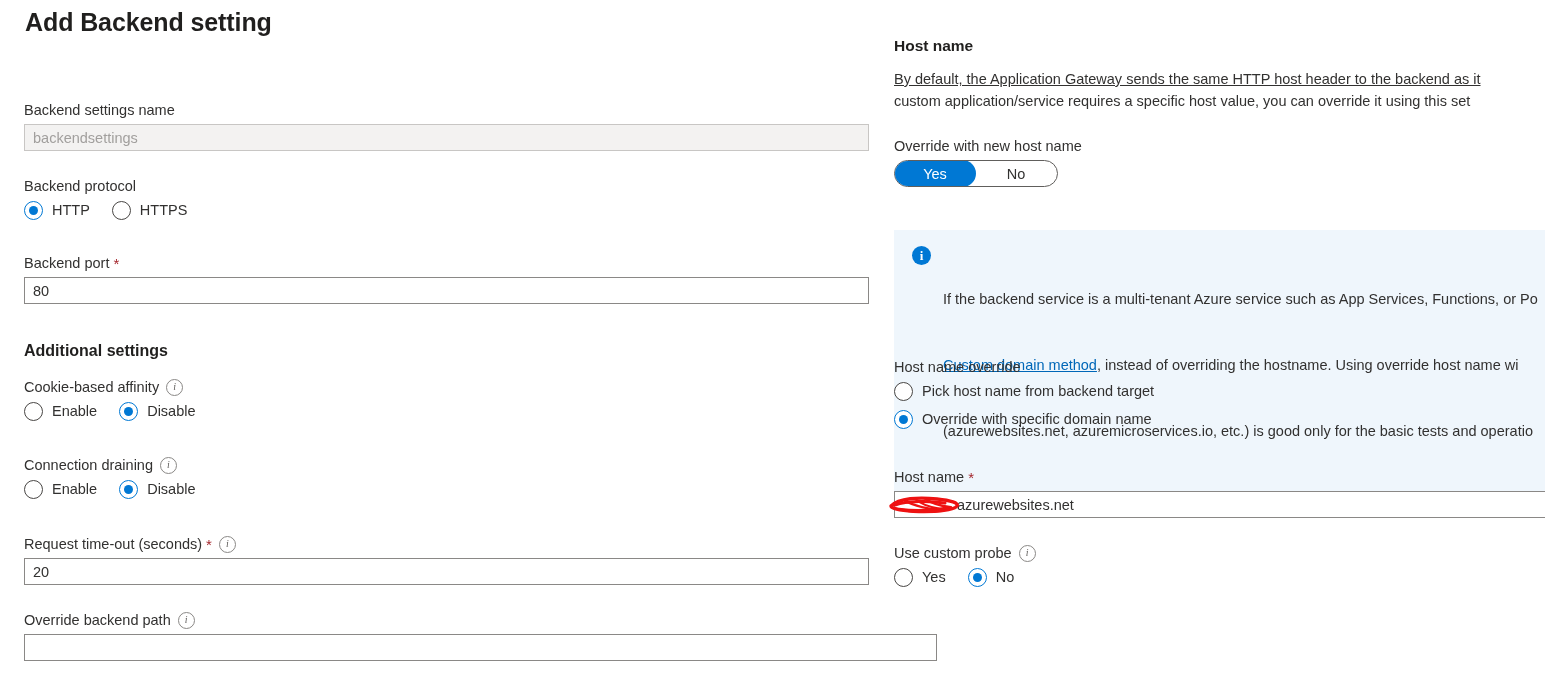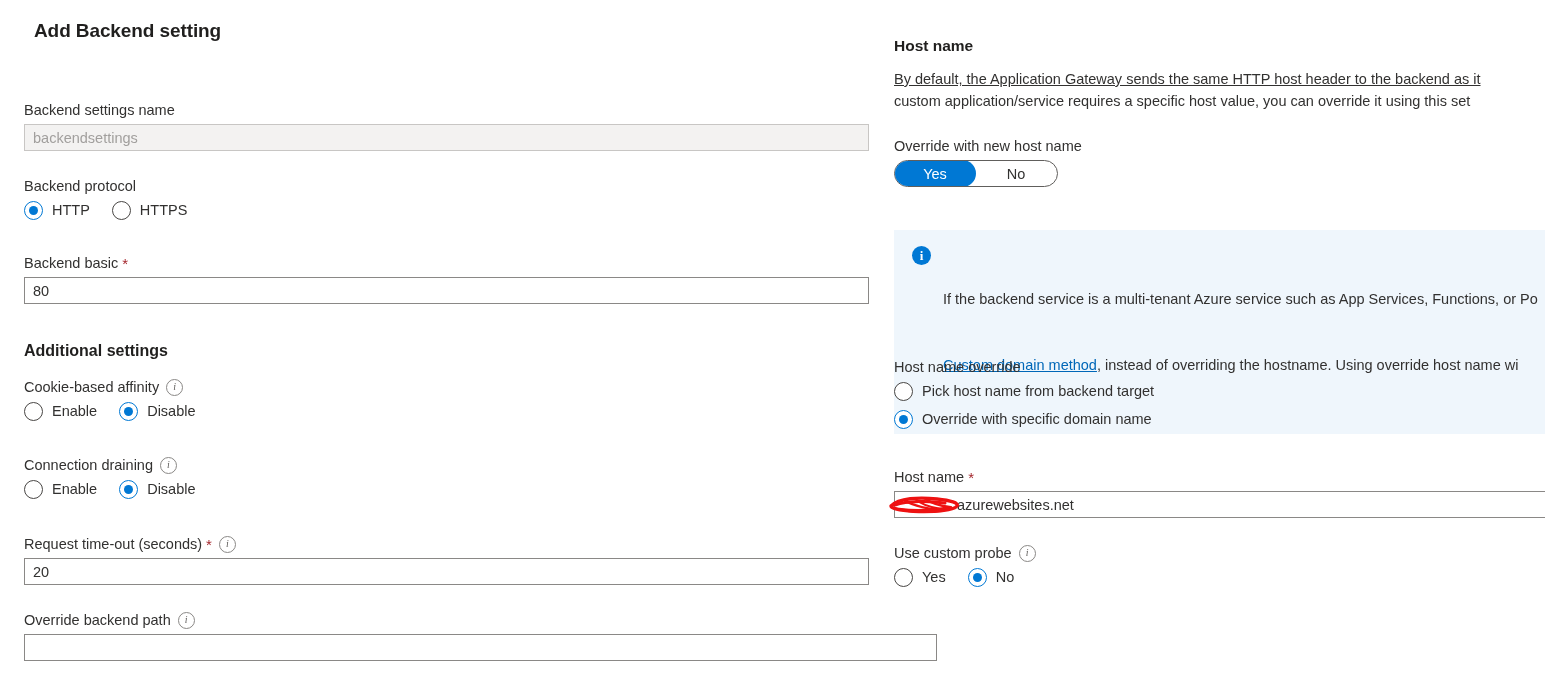--- a/index.html
+++ b/index.html
@@ -23,25 +23,25 @@
   }
 
   
   .col-left {
     position: absolute;
     left: 24px;
     top: 0;
     width: 915px;
   }
   .page-title {
-    font-size: 19px;
+    font-size: 25px;
     font-weight: 600;
     letter-spacing: -0.1px;
     color: #201f1e;
-    margin: 10px;
+    margin: 1px;
     padding-top: 4px;
     line-height: 34px;
   }
 
   .field-label {
     font-size: 14.5px;
     line-height: 20px;
     color: #323130;
     margin-bottom: 4px;
     display: flex;
@@ -267,21 +267,21 @@
         </div>
         <div class="radio-opt">
           <span class="radio"></span>
           <span class="radio-label">HTTPS</span>
         </div>
       </div>
     </div>
 
     <div style="position:absolute; left:0; top:253px; width:845px;">
       <div class="field-label">
-        <span class="label-text">Backend basic</span>
+        <span class="label-text">Backend port</span>
         <span class="req">*</span>
       </div>
       <div class="txt-input">80</div>
     </div>
 
     <div class="section-head" style="position:absolute; left:0; top:340px;">Additional settings</div>
 
     <div style="position:absolute; left:0; top:377px;">
       <div class="field-label">
         <span class="label-text">Cookie-based affinity</span>
@@ -350,20 +350,21 @@
         <div class="pill-opt on">Yes</div>
         <div class="pill-opt">No</div>
       </div>
     </div>
 
     <div class="banner" style="position:absolute; left:0; top:230px;">
       <div class="banner-ico">i</div>
       <div class="banner-body">
         <div>If the backend service is a multi-tenant Azure service such as App Services, Functions, or Po</div>
         <div><a class="banner-link" href="#">Custom domain method</a><span>, instead of overriding the hostname. Using override host name wi</span></div>
+        <div>(azurewebsites.net, azuremicroservices.io, etc.) is good only for the basic tests and operatio</div>
       </div>
     </div>
 
     <div style="position:absolute; left:0; top:357px;">
       <div class="field-label">
         <span class="label-text">Host name override</span>
       </div>
       <div style="display:flex; flex-direction:column; gap:8px;">
         <div class="radio-opt">
           <span class="radio"></span>

